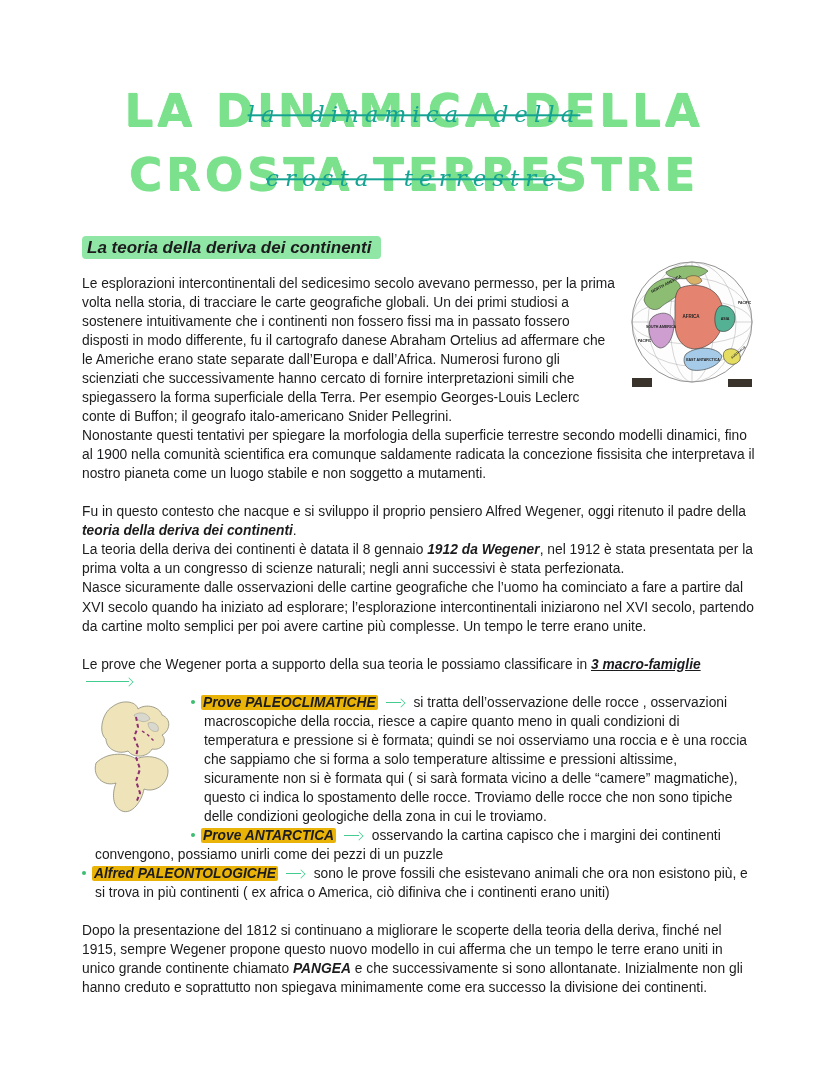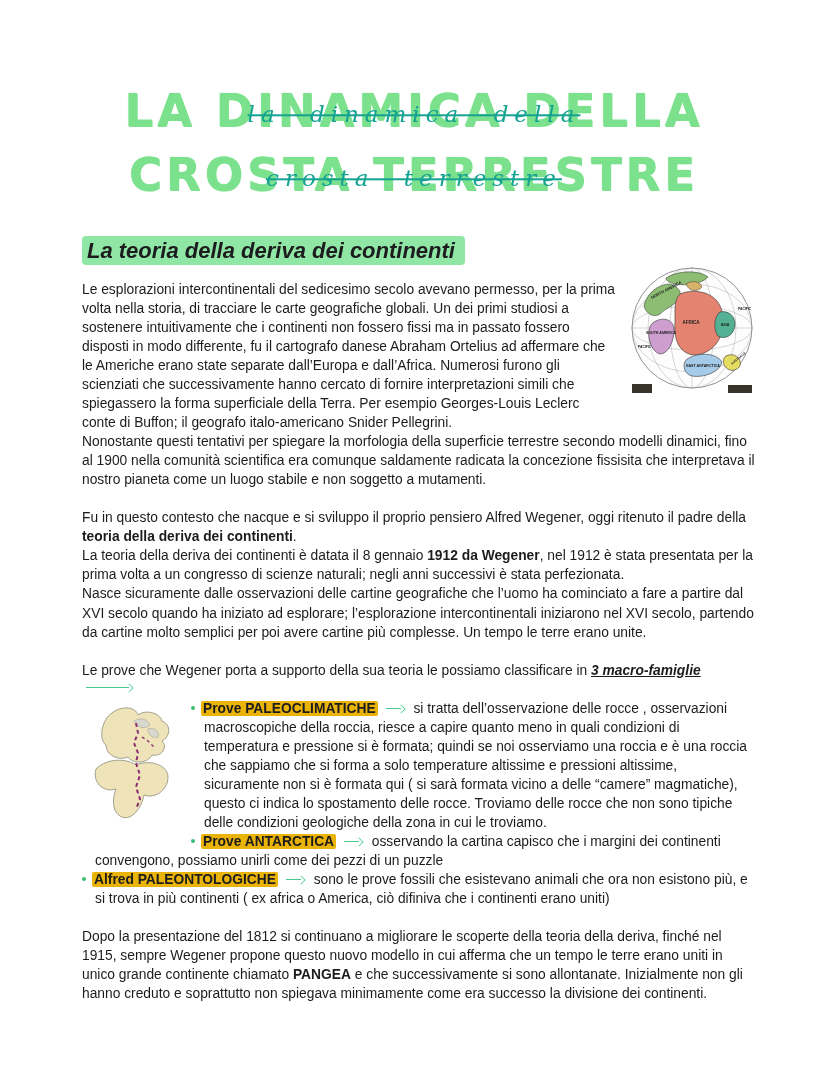--- a/index.html
+++ b/index.html
@@ -33,39 +33,39 @@
     font-style: italic;
     font-size: 23px;
     letter-spacing: 6px;
     word-spacing: 16px;
     color: #14a392;
     text-decoration: line-through;
     pointer-events: none;
   }
 
   
-  .section-heading { margin: 26px 0 0 82px; font-size: 22px; }
+  .section-heading { margin: 26px 0 0 82px; font-size: 17px; }
   .hl {
     background: #90e7a5;
     border-radius: 4px;
     padding: 2px 10px 2px 5px;
     font-weight: bold;
     font-style: italic;
   }
   .hl-inline {
     background: #eab308;
     border-radius: 2px;
     padding: 0 2px;
   }
 
   
   .content { margin: 16px 72px 0 82px; font-size: 13.8px; line-height: 1.38; }
   .content p { margin: 0; }
   .para-gap { margin-top: 19px !important; }
-  .bi { font-weight: bold; }
+  .bi { font-weight: bold; font-style: italic; }
   .u-bi { font-weight: bold; font-style: italic; text-decoration: underline; }
 
   
   .globe-figure {
     float: right;
     width: 128px;
     height: 136px;
     margin: -16px 0 6px 12px;
   }
   .map-figure {

